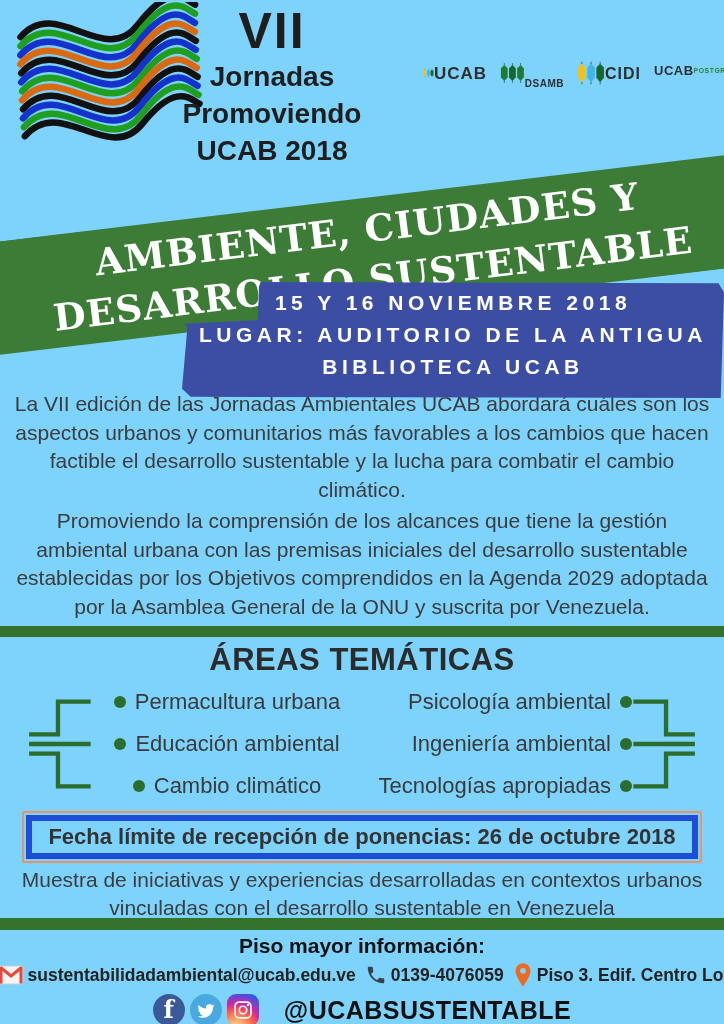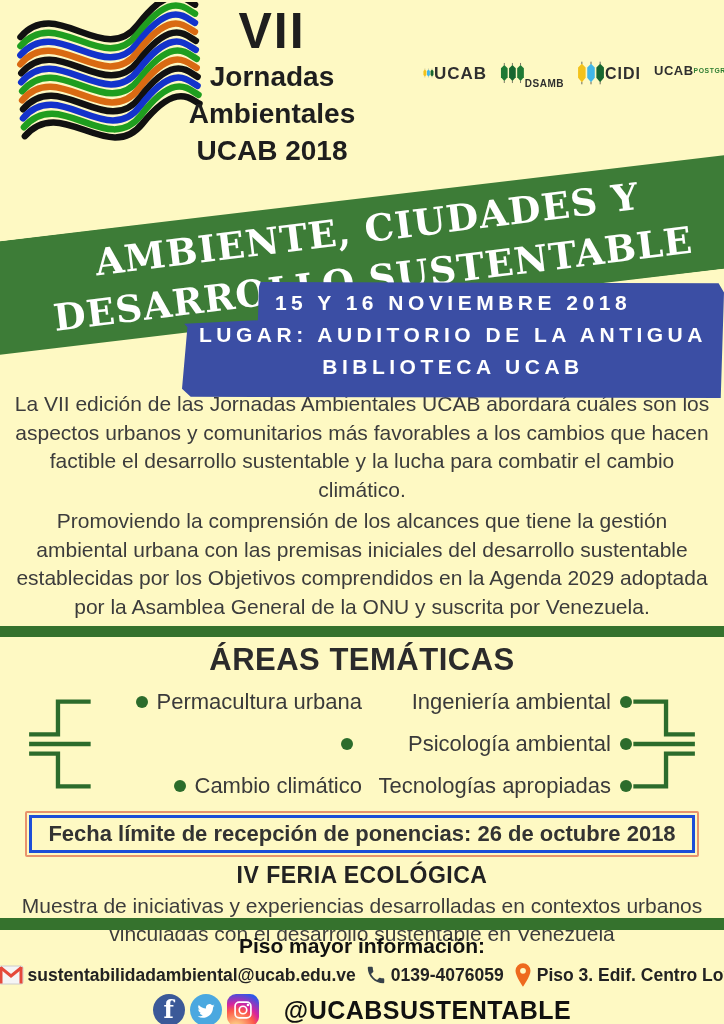--- a/index.html
+++ b/index.html
@@ -1,17 +1,17 @@
 <!DOCTYPE html>
 <html><head>
 <meta charset="utf-8">
 <style>
   html,body{margin:0;padding:0;background:#fff;}
   .poster{
-    position:relative;width:724px;height:1024px;background:#fef9c3;overflow:hidden;
+    position:relative;width:724px;height:1024px;background:#7dd3fc;overflow:hidden;
     font-family:"Liberation Sans",sans-serif;color:#222;
   }
   
   .header{position:relative;height:170px;}
   .wave{position:absolute;left:10px;top:2px;}
   .title-block{position:absolute;left:172px;top:4px;width:200px;text-align:center;}
   .edition{font-size:50px;font-weight:bold;color:#1e1e1e;letter-spacing:2px;line-height:54px;}
   .title-line{font-size:28px;font-weight:bold;color:#1e1e1e;line-height:37px;}
   .logos{position:absolute;right:6px;top:52px;display:flex;gap:13px;align-items:flex-start;}
   .logo{display:flex;flex-direction:row;align-items:center;width:64px;}
@@ -45,29 +45,29 @@
   .intro{margin-top:4px;padding:0 10px;text-align:center;font-size:21px;line-height:28.5px;color:#3c3c3c;}
   .intro p{margin:0;}
   .intro p + p{margin-top:3px;}
   .divider{height:11px;background:#35722d;margin-top:5px;}
   
   .areas{text-align:center;}
   .areas-heading{font-size:31px;font-weight:bold;color:#2b2b2b;letter-spacing:.5px;margin:5px 0 3px;}
   .areas-grid{display:flex;justify-content:center;align-items:center;}
   .col{width:270px;display:flex;flex-direction:column;}
   .arow{height:42px;display:flex;align-items:center;font-size:22px;color:#3a3a3a;white-space:nowrap;}
-  .col-left .arow{justify-content:flex-end;}
+  .col-left .arow{justify-content:center;}
   .col-right .arow{justify-content:flex-end;}
   .dot{width:12px;height:12px;border-radius:50%;background:#2c6c2c;flex:0 0 auto;}
   .col-left .dot{margin-right:9px;}
   .col-right .dot{margin-left:9px;}
   .bracket{flex:0 0 auto;}
   
   .deadline-outer{margin:4px auto 0;width:max-content;border:2px solid #e8936d;border-radius:2px;padding:2px;}
-  .deadline-inner{border:3px solid #1d4ed8;padding:3px 16px;font-size:22px;font-weight:bold;color:#333;white-space:nowrap;}
+  .deadline-inner{border:6px solid #1d4ed8;padding:3px 16px;font-size:22px;font-weight:bold;color:#333;white-space:nowrap;}
   
   .feria-heading{font-size:23px;font-weight:bold;color:#222;letter-spacing:.5px;text-align:center;margin-top:5px;}
   .feria-desc{font-size:21px;line-height:28px;color:#3c3c3c;text-align:center;margin-top:3px;padding:0 14px;}
   .divider2{position:absolute;left:0;right:0;top:918px;height:12px;background:#35722d;}
   
   .footer{position:absolute;left:0;right:0;top:934px;text-align:center;}
   .footer-heading{font-size:21px;font-weight:bold;color:#111;}
   .contacts{display:flex;align-items:center;justify-content:center;gap:9px;margin-top:4px;
     font-weight:bold;font-size:17.5px;color:#222;white-space:nowrap;padding-left:32px;}
   .contact{display:flex;align-items:center;gap:4px;}
@@ -99,21 +99,21 @@
           <path d="M10 107 C 50 69, 90 147, 128 107 S 178 87, 187 93" stroke="#1333cc"></path>
           <path d="M10 116 C 50 78, 90 156, 128 116 S 178 96, 187 102" stroke="#1f9e1f"></path>
           <path d="M10 125 C 50 87, 90 163, 128 125 S 178 105, 187 111" stroke="#111111"></path>
         </g>
       </svg>
     </div>
 
     <div class="title-block">
       <div class="edition">VII</div>
       <div class="title-line">Jornadas</div>
-      <div class="title-line">Ambientales</div>
+      <div class="title-line">Promoviendo</div>
       <div class="title-line">UCAB 2018</div>
     </div>
 
     <div class="logos">
       <div class="logo">
         <svg width="52" height="42" viewBox="0 0 52 42">
           <g stroke="#3a3a3a" stroke-width="1.4">
               <path d="M9 0 V5 M9 37 V42 M26 0 V5 M26 37 V42 M43 0 V5 M43 37 V42"></path>
             </g>
           <path d="M9 4 L16 11 V30 L9 38 L2 30 V11 Z" fill="#f2c21b"></path>
@@ -188,33 +188,34 @@
           <path d="M6 62 H36 V96 H70"></path>
         </g>
       </svg>
       <div class="col col-left">
         <div class="arow">
           <span class="dot"></span>
           <span>Permacultura urbana</span>
         </div>
         <div class="arow">
           <span class="dot"></span>
+          <span>Educación ambiental</span>
         </div>
         <div class="arow">
           <span class="dot"></span>
           <span>Cambio climático</span>
         </div>
       </div>
       <div class="col col-right">
         <div class="arow">
+          <span>Psicología ambiental</span>
+          <span class="dot"></span>
+        </div>
+        <div class="arow">
           <span>Ingeniería ambiental</span>
-          <span class="dot"></span>
-        </div>
-        <div class="arow">
-          <span>Psicología ambiental</span>
           <span class="dot"></span>
         </div>
         <div class="arow">
           <span>Tecnologías apropiadas</span>
           <span class="dot"></span>
         </div>
       </div>
       <svg class="bracket" width="70" height="100" viewBox="0 0 70 104">
         <g fill="none" stroke="#2c6c2c" stroke-width="4.5">
           <path d="M0 8 H34 V42 H64"></path>
@@ -222,21 +223,20 @@
           <path d="M64 62 H34 V96 H0"></path>
         </g>
       </svg>
     </div>
   </div>
 
   <div class="deadline-outer">
     <div class="deadline-inner">Fecha límite de recepción de ponencias: 26 de octubre 2018</div>
   </div>
 
-  <div class="feria-heading">IV FERIA ECOLÓGICA</div>
   <div class="feria-desc">Muestra de iniciativas y experiencias desarrolladas en contextos urbanos vinculadas con el desarrollo sustentable en Venezuela</div>
 
   <div class="divider2"></div>
 
   <div class="footer">
     <div class="footer-heading">Piso mayor información:</div>
     <div class="contacts">
       <span class="contact">
         <svg width="26" height="20" viewBox="0 0 26 20">
           <rect x="1" y="1" width="24" height="18" rx="2" fill="#f5f5f5" stroke="#cccccc" stroke-width="1"></rect>

